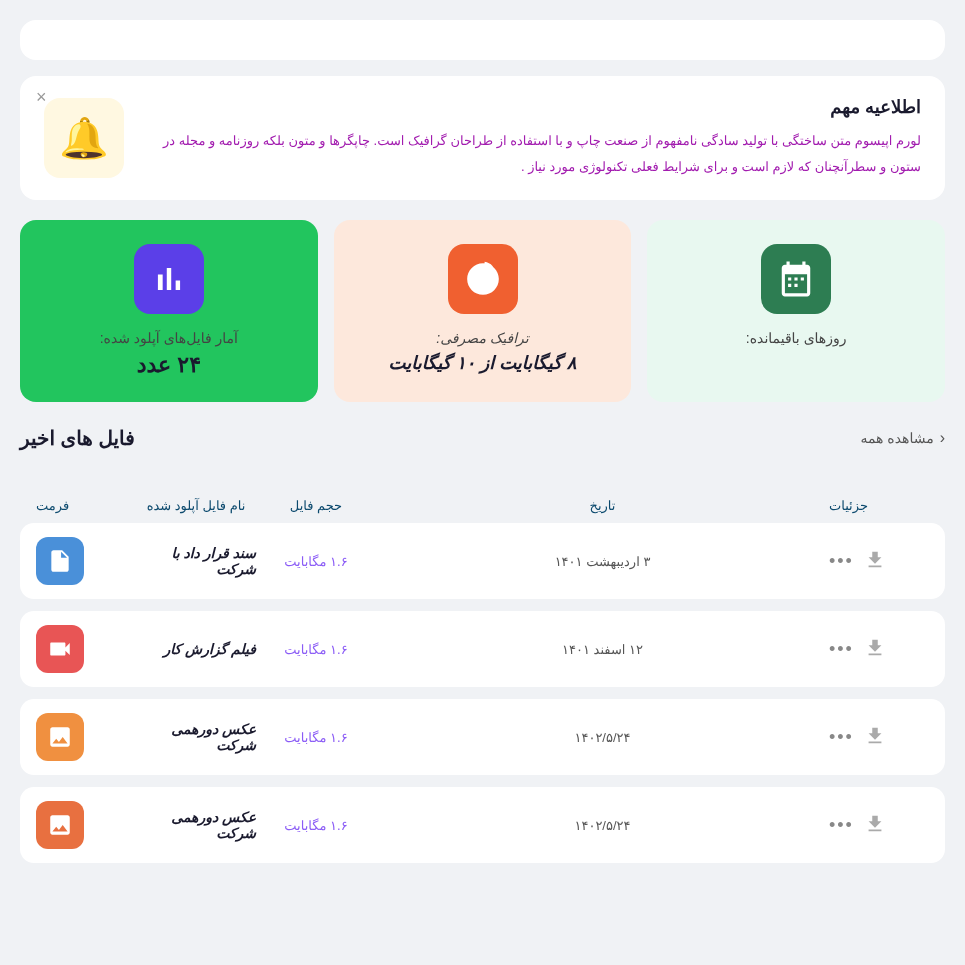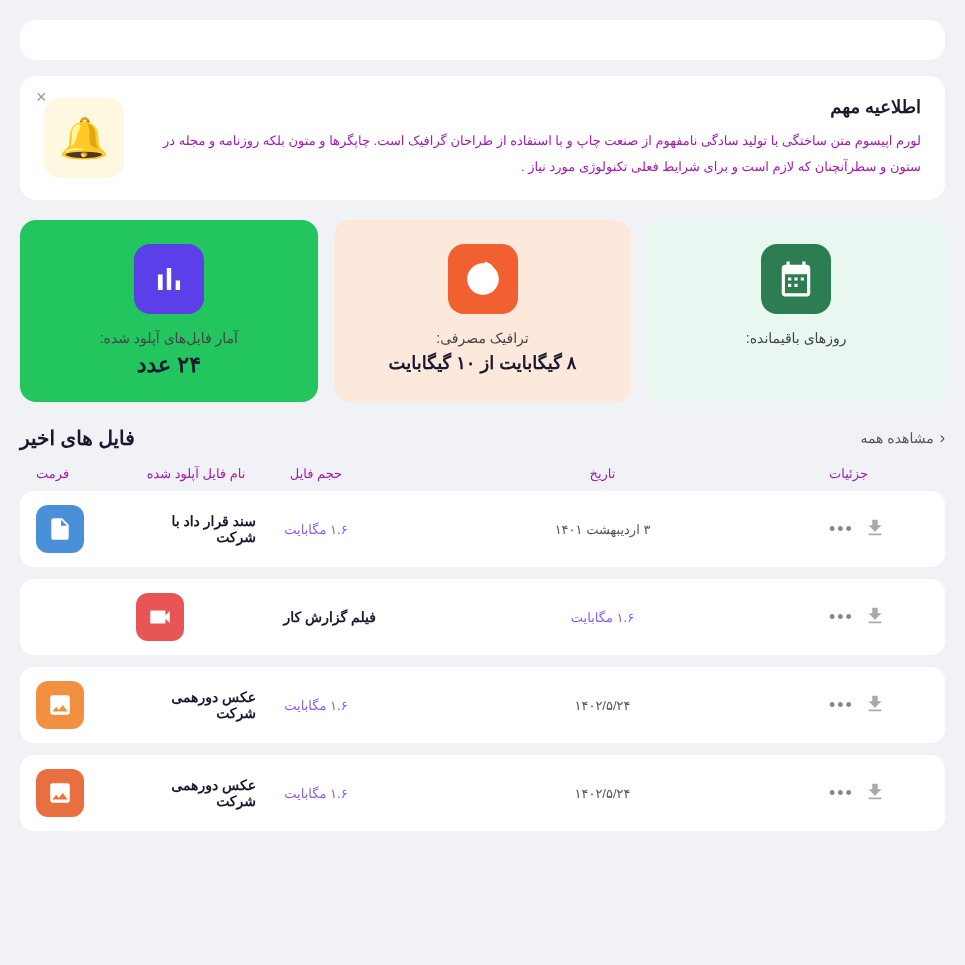--- a/index.html
+++ b/index.html
@@ -79,21 +79,21 @@
       margin-bottom: 24px;
     }
 
     .stat-card {
       border-radius: 16px;
       padding: 24px 20px;
       text-align: center;
     }
 
     .stat-card.green { background: #e8f8f0; }
-    .stat-card.orange { background: #fde8dc; }
+    .stat-card.orange { background: #fde8dc; font-style: italic; }
     .stat-card.purple { background: #22c55e; }
 
     .stat-icon-wrap {
       width: 70px;
       height: 70px;
       border-radius: 16px;
       display: flex;
       align-items: center;
       justify-content: center;
       margin: 0 auto 16px;
@@ -150,22 +150,23 @@
 
     .table-header {
       display: grid;
       grid-template-columns: 100px 1fr 120px 120px 100px;
       padding: 0 16px 10px;
       text-align: center;
     }
 
     .table-header-cell {
       font-size: 13px;
-      color: #a21caf;
+      color: #0c4a6e;
       font-weight: 500;
+      margin-top: 32px;
     }
 
     .table-header-cell:first-child { text-align: left; }
     .table-header-cell:last-child { text-align: left; }
 
     .file-row {
       background: #fff;
       border-radius: 14px;
       margin-bottom: 12px;
       padding: 14px 16px;
@@ -184,20 +185,21 @@
       margin-right: auto;
     }
 
     .file-format-icon svg { width: 26px; height: 26px; fill: #fff; }
 
     .file-name {
       font-size: 14px;
       font-weight: 600;
       color: #1a1a2e;
       text-align: right;
+      font-style: italic;
     }
 
     .file-size {
       font-size: 13px;
       color: #8b5cf6;
       text-align: center;
     }
 
     .file-date {
       font-size: 13px;
@@ -319,20 +321,21 @@
 
   <div class="file-row">
     <div class="file-actions">
       <button class="download-btn">
         <svg width="22" height="22" viewBox="0 0 24 24" fill="#aaa">
           <path d="M19 9h-4V3H9v6H5l7 7 7-7zm-14 9v2h14v-2H5z"></path>
         </svg>
       </button>
       <button class="more-btn">•••</button>
     </div>
+    <div class="file-date">۱۲ اسفند ۱۴۰۱</div>
     <div class="file-size">۱.۶ مگابایت</div>
     <div class="file-name">فیلم گزارش کار</div>
     <div class="file-format-icon color-red">
       <svg viewBox="0 0 24 24">
         <path d="M17 10.5V7c0-.55-.45-1-1-1H4c-.55 0-1 .45-1 1v10c0 .55.45 1 1 1h12c.55 0 1-.45 1-1v-3.5l4 4v-11l-4 4z"></path>
       </svg>
     </div>
   </div>
 
   <div class="file-row">

